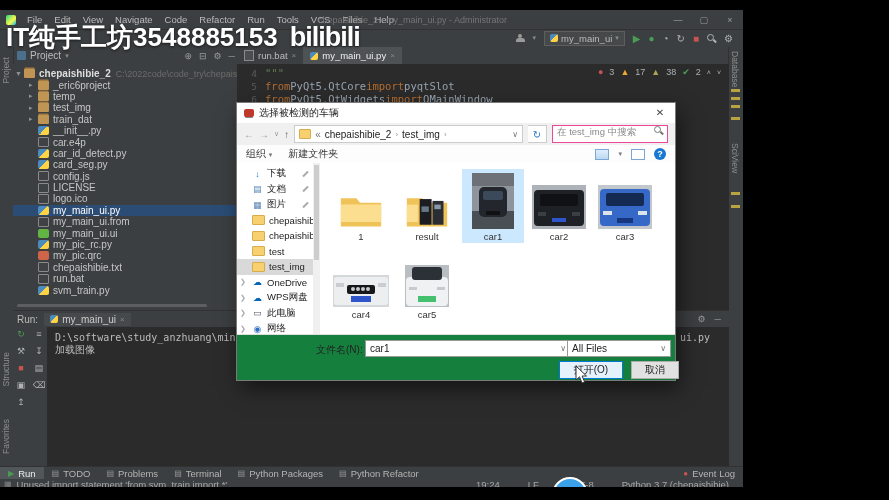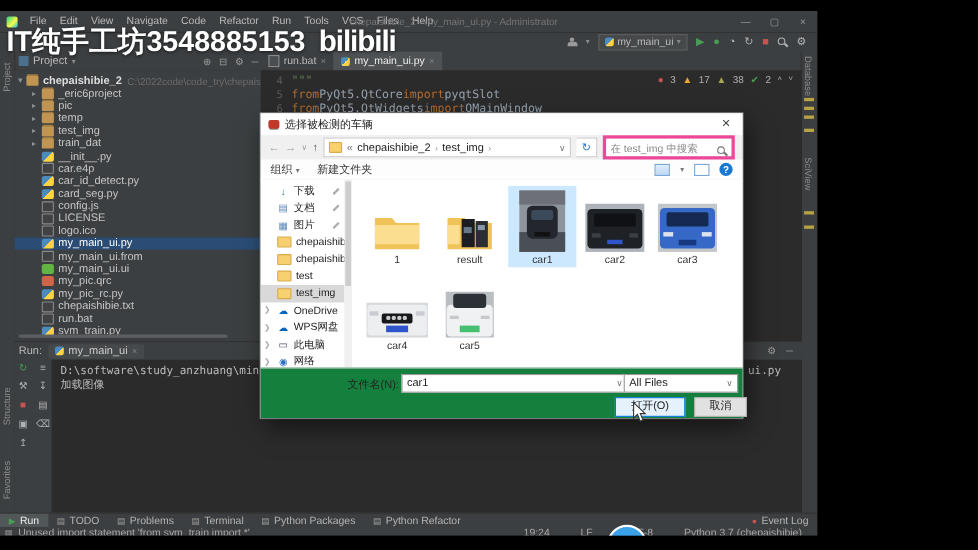--- a/index.html
+++ b/index.html
@@ -107,22 +107,22 @@
   .dlg-close{margin-left:auto;width:30px;height:20px;text-align:center;line-height:20px;color:#444;font-size:10px}
   .dlg-nav{height:22px;display:flex;align-items:center;padding:0 7px;gap:5px;background:#f0f0f0;color:#777}
   .navbtn{font-size:10px;color:#999}
   .navbtn.up{color:#555}
   .crumb{flex:1;height:16px;background:#fff;border:1px solid #ccc;display:flex;align-items:center;
          padding:0 4px;gap:4px;color:#222;white-space:nowrap;overflow:hidden}
   .minifold{width:10px;height:8px;background:#f7d070;border:1px solid #d8ab4e;border-radius:1px;flex:0 0 10px}
   .crumb .dd{margin-left:auto;color:#777;font-size:8px}
   .refresh{width:18px;height:16px;background:#fff;border:1px solid #ccc;border-left:none;
            display:flex;align-items:center;justify-content:center;color:#2673c8;font-size:10px}
-  .searchbox{width:106px;height:16px;background:#fff;border:3px solid #ec4899;display:flex;
-             align-items:flex-end;padding:0 4px;color:#8a8a8a;gap:17px}
+  .searchbox{width:106px;height:16px;background:#fff;border:1px solid #ec4899;display:flex;
+             align-items:flex-start;padding:0 4px;color:#8a8a8a;gap:17px}
   .searchbox .ph{flex:1;overflow:hidden;white-space:nowrap;font-size:9.5px}
   .mag.dk::before{border-color:#777}.mag.dk::after{background:#777}
   .dlg-cmd{height:18px;background:#fdfdfd;border-bottom:1px solid #e2e2e2;display:flex;
            align-items:center;padding:0 9px;gap:16px;color:#333}
   .cmd-right{margin-left:auto;display:flex;gap:9px;align-items:center}
   .viewic{width:12px;height:9px;border:1px solid #7aa7d6;background:linear-gradient(#dfeefc,#bcd8f0)}
   .helpc{width:12px;height:12px;border-radius:50%;background:#1777d1;color:#fff;text-align:center;
          line-height:12px;font-size:9px;font-weight:bold}
   .dlg-body{position:absolute;top:60px;left:0;right:0;bottom:45px;background:#fff;display:flex;overflow:hidden}
   .sidebar{width:76px;padding-top:3px}
@@ -254,25 +254,20 @@
     </div>
     <div id="tree">
         <div class="trow">
           <span class="chev">▸</span>
           <span class="ticon folder"></span>
           <span>_eric6project</span>
         </div>
         <div class="trow">
           <span class="chev">▸</span>
           <span class="ticon folder"></span>
-          <span>pic</span>
-        </div>
-        <div class="trow">
-          <span class="chev">▸</span>
-          <span class="ticon folder"></span>
           <span>temp</span>
         </div>
         <div class="trow">
           <span class="chev">▸</span>
           <span class="ticon folder"></span>
           <span>test_img</span>
         </div>
         <div class="trow">
           <span class="chev">▸</span>
           <span class="ticon folder"></span>
@@ -323,27 +318,27 @@
           <span class="ticon file"></span>
           <span>my_main_ui.from</span>
         </div>
         <div class="trow">
           <span class="chev"></span>
           <span class="ticon ui"></span>
           <span>my_main_ui.ui</span>
         </div>
         <div class="trow">
           <span class="chev"></span>
+          <span class="ticon py"></span>
+          <span>my_pic_rc.py</span>
+        </div>
+        <div class="trow">
+          <span class="chev"></span>
           <span class="ticon qrc"></span>
           <span>my_pic.qrc</span>
-        </div>
-        <div class="trow">
-          <span class="chev"></span>
-          <span class="ticon py"></span>
-          <span>my_pic_rc.py</span>
         </div>
         <div class="trow">
           <span class="chev"></span>
           <span class="ticon file"></span>
           <span>chepaishibie.txt</span>
         </div>
         <div class="trow">
           <span class="chev"></span>
           <span class="ticon file"></span>
           <span>run.bat</span>

